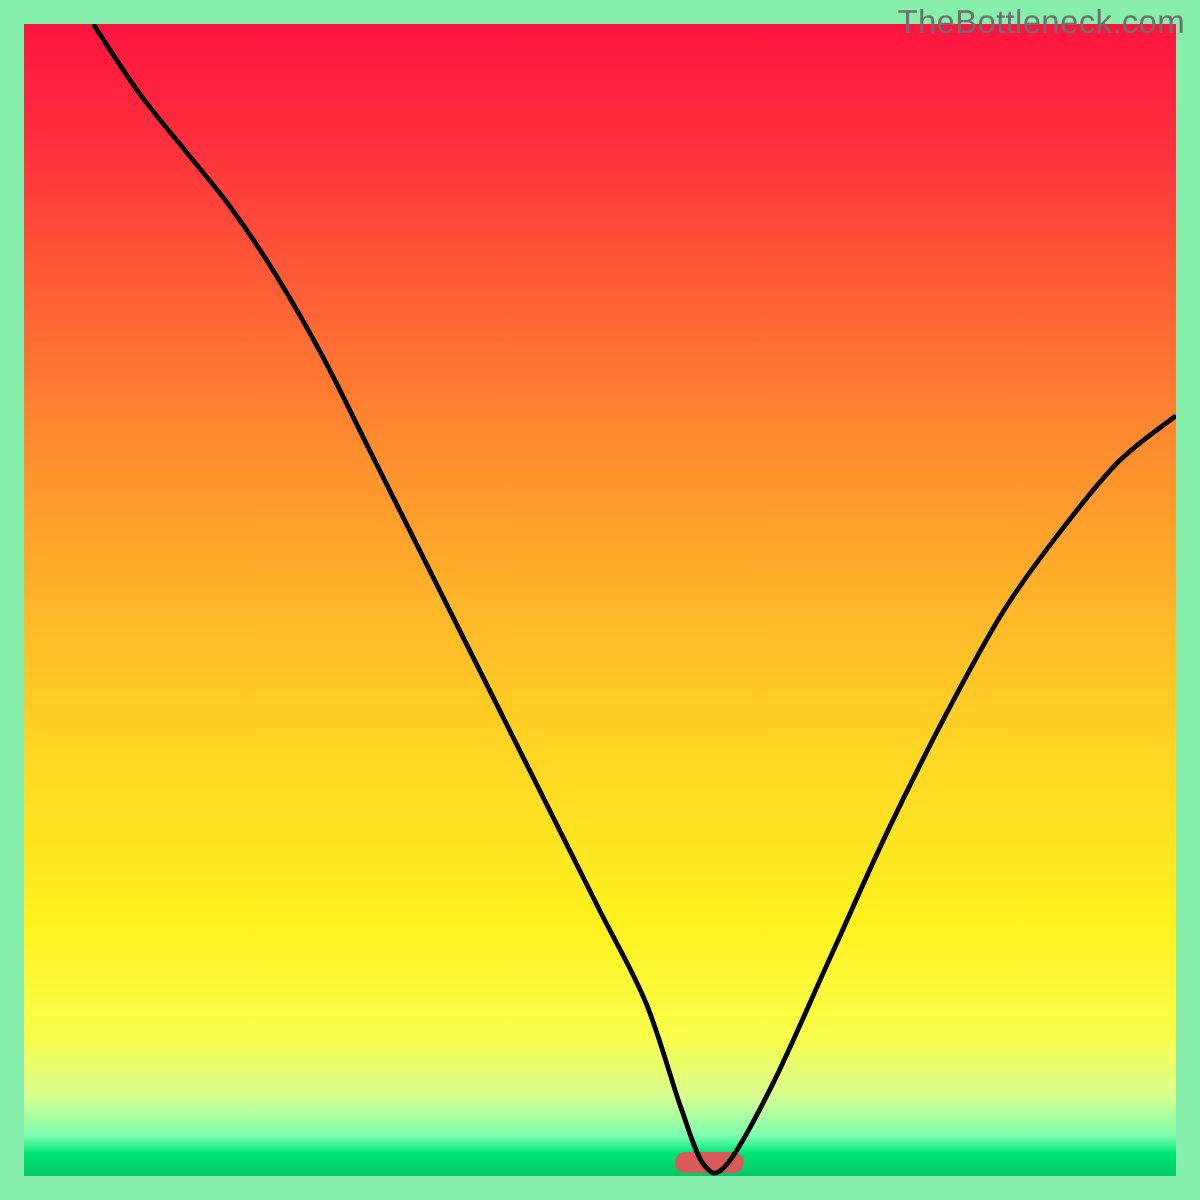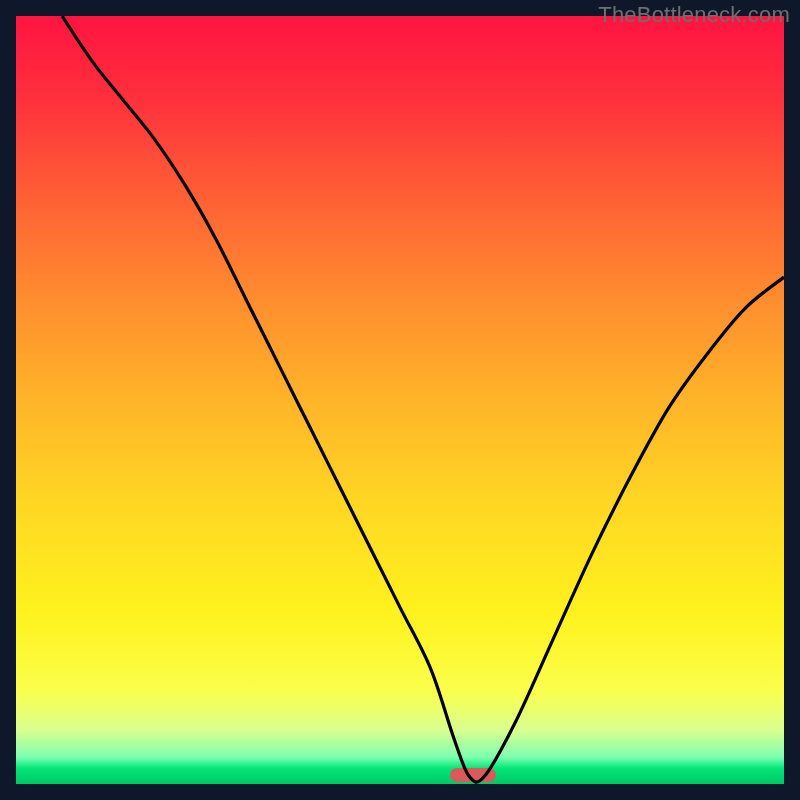--- a/index.html
+++ b/index.html
@@ -8,21 +8,21 @@
     width: 800px;
     height: 800px;
     background: #000;
     font-family: Arial, Helvetica, sans-serif;
     overflow: hidden;
   }
   .frame {
     position: relative;
     width: 800px;
     height: 800px;
-    background: #0f172a;
+    background: #86efac;
   }
   .plot {
     position: absolute;
     left: 16px;
     top: 16px;
     width: 768px;
     height: 768px;
     background: linear-gradient(
       to bottom,
       #ff1440 0%,

